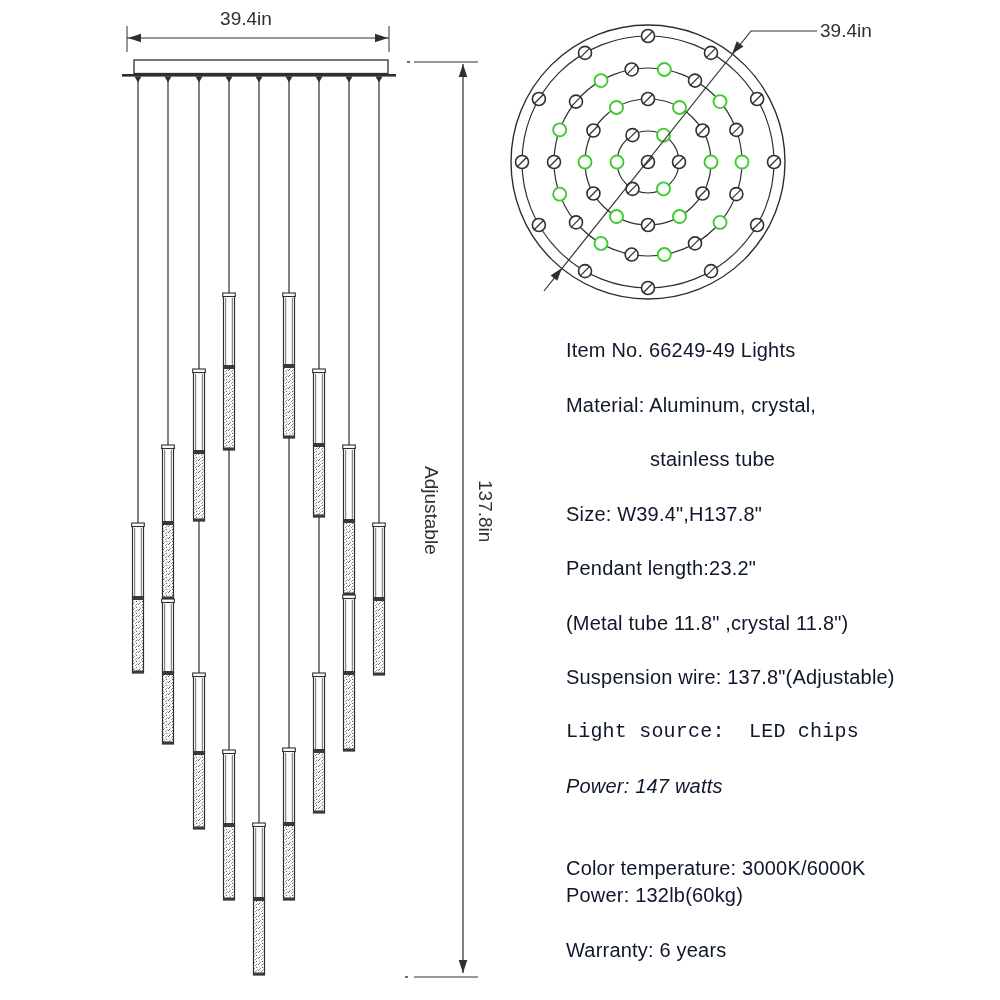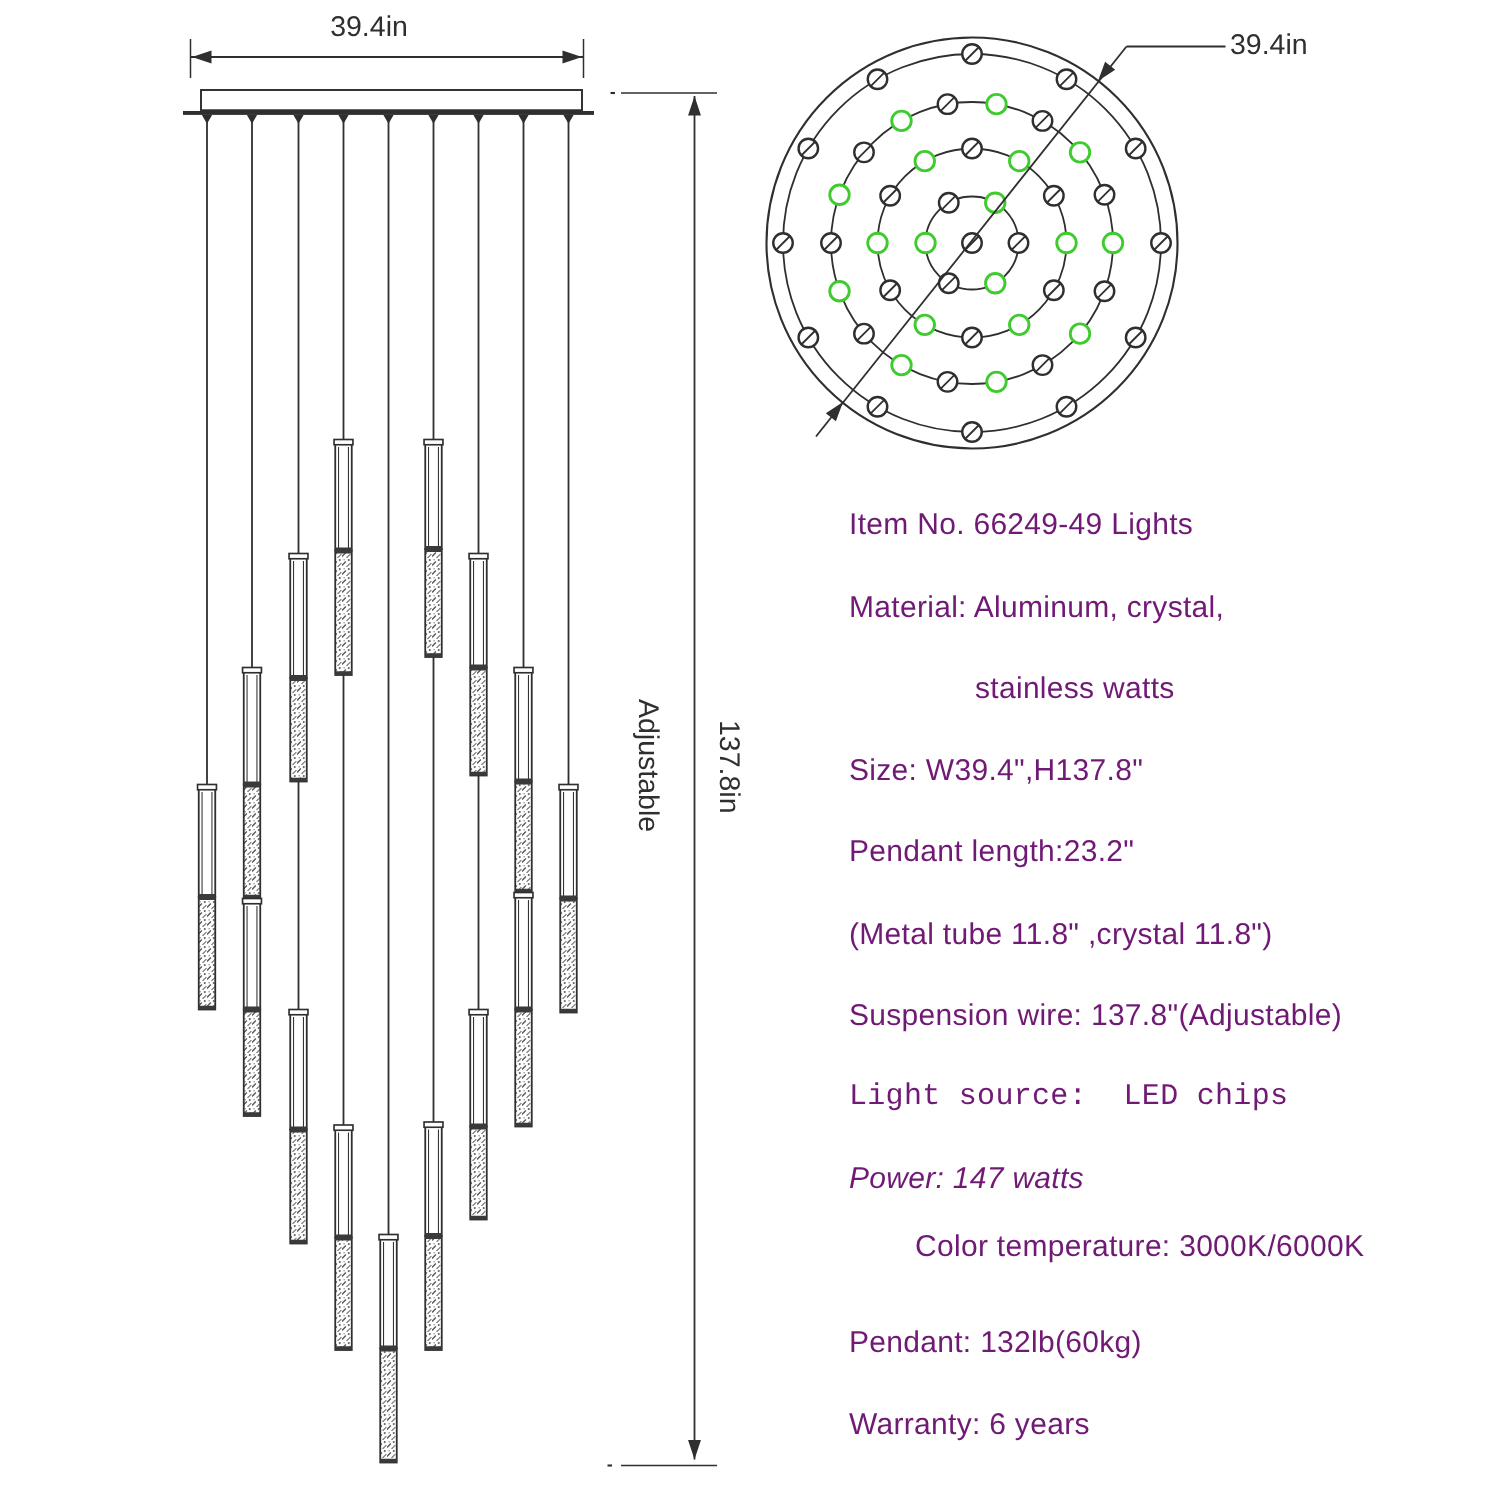--- a/index.html
+++ b/index.html
@@ -6,21 +6,21 @@
   body{width:1000px;height:1000px;position:relative;background:#ffffff;
        font-family:"Liberation Sans",sans-serif;overflow:hidden;}
   #diagram{position:absolute;left:0;top:0;}
   .dim-label{position:absolute;font-size:19px;color:#2f2f2f;white-space:nowrap;}
   .rot{transform:rotate(90deg);transform-origin:0 0;}
   #label-side-width{left:214px;top:8px;width:64px;text-align:center;}
   #label-top-diameter{left:820px;top:20px;}
   #label-adjustable{left:442px;top:466px;font-size:19px;}
   #label-height{left:496px;top:480px;font-size:19px;}
   .spec-line{position:absolute;left:566px;font-size:20px;line-height:26px;
-             color:#701a75;white-space:pre;letter-spacing:0.2px;}
+             color:#0f172a;white-space:pre;letter-spacing:0.2px;}
   .spec-line.indent{left:650px;}
 </style>
 </head>
 <body>
 
 <svg id="diagram" width="1000" height="1000" viewBox="0 0 1000 1000">
     <defs>
       <pattern id="crystalPat" width="6" height="6" patternUnits="userSpaceOnUse">
         <rect x="0" y="0" width="6" height="6" fill="#ffffff"></rect>
         <path d="M0,5 L2.6,2.4" stroke="#555" stroke-width="0.9" fill="none"></path>
@@ -287,23 +287,23 @@
 
 <div class="dim-label" id="label-top-diameter">39.4in</div>
 
 <div class="dim-label rot" id="label-adjustable">Adjustable</div>
 
 <div class="dim-label rot" id="label-height">137.8in</div>
 
 <div id="specs-block">
     <div class="spec-line" style="top: 337px;">Item No. 66249-49 Lights</div>
     <div class="spec-line" style="top: 391.5px;">Material: Aluminum, crystal,</div>
-    <div class="spec-line indent" style="top: 446px;">stainless watts</div>
+    <div class="spec-line indent" style="top: 446px;">stainless tube</div>
     <div class="spec-line" style="top: 500.5px;">Size: W39.4",H137.8"</div>
     <div class="spec-line" style="top: 555px;">Pendant length:23.2"</div>
     <div class="spec-line" style="top: 609.5px;">(Metal tube 11.8" ,crystal 11.8")</div>
     <div class="spec-line" style="top: 664px;">Suspension wire: 137.8"(Adjustable)</div>
     <div class="spec-line" style="top: 718.5px; font-family: Liberation Mono, monospace;">Light source:  LED chips</div>
     <div class="spec-line" style="top: 773px; font-style: italic;">Power: 147 watts</div>
-    <div class="spec-line" style="top: 818px; margin-left: 44px;">Color temperature: 3000K/6000K</div>
-    <div class="spec-line" style="top: 882px;">Pendant: 132lb(60kg)</div>
+    <div class="spec-line" style="top: 855px;">Color temperature: 3000K/6000K</div>
+    <div class="spec-line" style="top: 882px;">Power: 132lb(60kg)</div>
     <div class="spec-line" style="top: 936.5px;">Warranty: 6 years</div>
   </div>
 
 </body></html>

